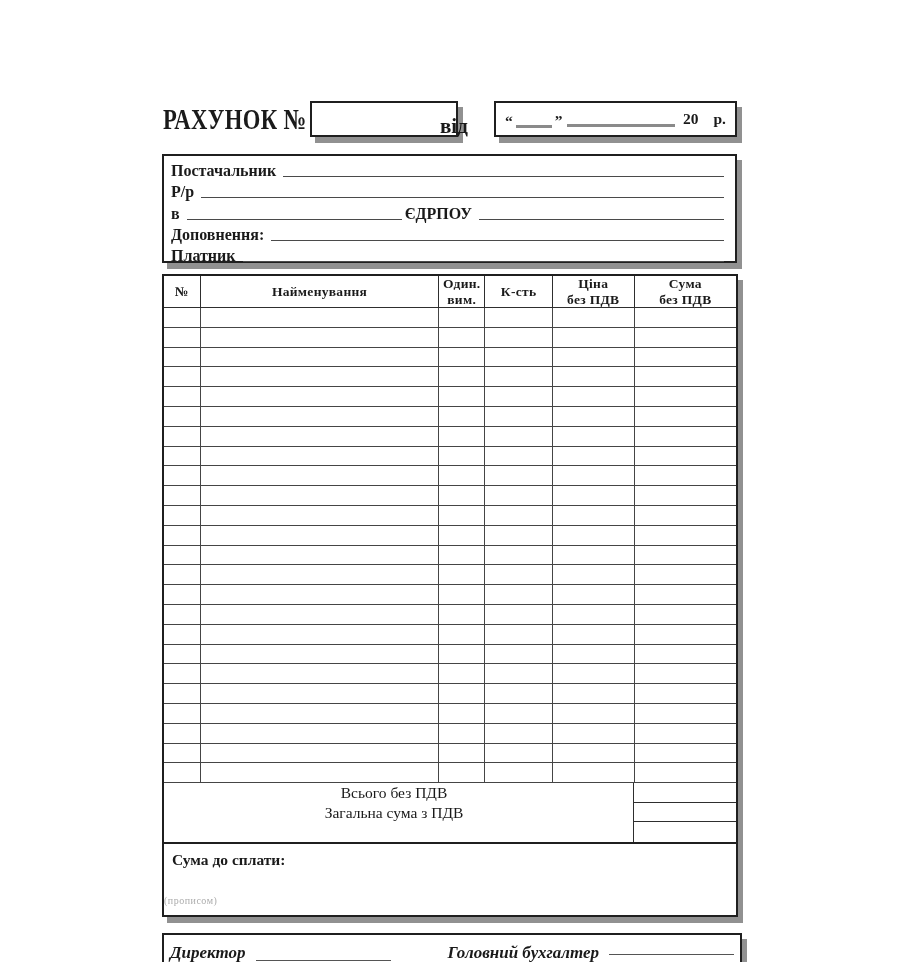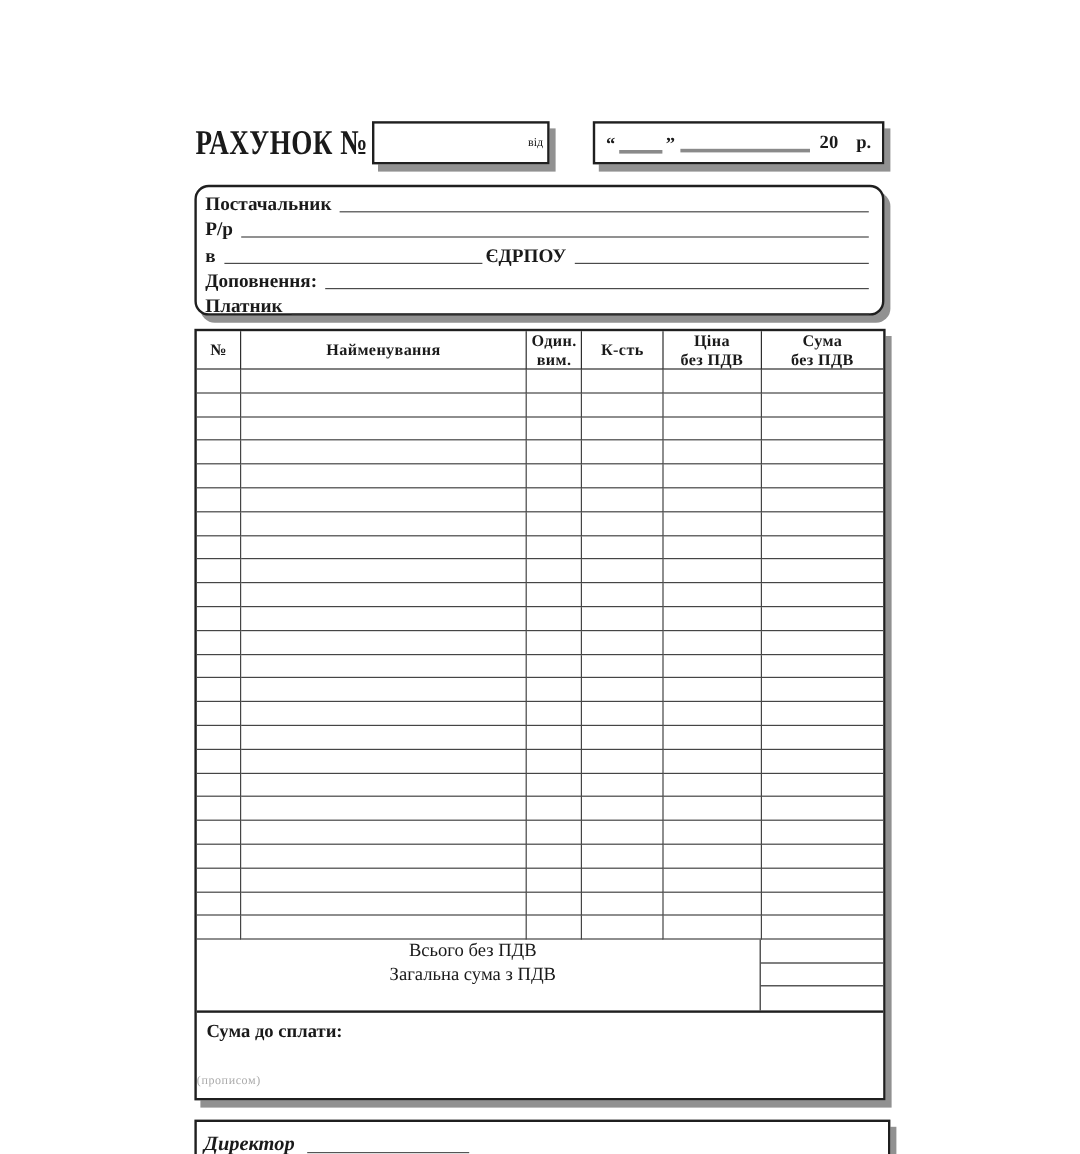--- a/index.html
+++ b/index.html
@@ -3,30 +3,30 @@
 <meta charset="utf-8">
 <style>
   html,body{margin:0;padding:0;background:#fff;}
   .page{position:relative;width:900px;height:962px;background:#ffffff;overflow:hidden;
         font-family:"Liberation Serif","DejaVu Serif",serif;color:#1a1a1a;margin-top:44px;}
   
   .title{position:absolute;left:163px;top:59px;font-size:29px;font-weight:bold;
          letter-spacing:.5px;transform:scaleX(.78);transform-origin:left top;white-space:nowrap;}
   .shadow-box{background:#fff;border:2px solid #1f1f1f;box-shadow:5px 6px 0 0 #919191;box-sizing:border-box;}
   .num-box{position:absolute;left:310px;top:57px;width:148px;height:36px;}
-  .vid{position:absolute;left:440px;top:70px;font-size:10px;font-weight:normal;}
+  .vid{position:absolute;left:440px;top:70px;font-size:21px;font-weight:bold;}
   .date-box{position:absolute;left:494px;top:57px;width:243px;height:36px;
             display:flex;align-items:flex-end;padding:4px 9px 7px 9px;font-size:15.5px;font-weight:bold;}
   .date-box .q{line-height:14px;}
   .uline{border-bottom:3px solid #8a8a8a;height:4px;margin-bottom:1px;}
   .u-short{width:36px;margin:0 3px;}
   .u-long{flex:1;margin:0 8px 1px 4px;}
   .yr-gap{width:15px;}
   
-  .sup-box{position:absolute;left:162px;top:110px;width:575px;height:109px;padding:3px 8px 0 7px;border-radius:12px;}
+  .sup-box{position:absolute;left:162px;top:110px;width:575px;height:109px;padding:3px 8px 0 7px;}
   .srow{display:flex;align-items:flex-end;height:21.2px;font-size:16px;font-weight:bold;}
   .fill{flex:1;border-bottom:1.2px solid #4a4a4a;margin:0 3px 3px 7px;height:2px;}
   .fill.mid{flex:0 0 215px;}
   
   .main-block{position:absolute;left:162px;top:230px;width:576px;border:2px solid #1f1f1f;
               box-shadow:5px 6px 0 0 #919191;background:#fff;box-sizing:border-box;}
   table.items{width:100%;border-collapse:collapse;table-layout:fixed;}
   table.items th{border:1px solid #2e2e2e;font-size:13.5px;font-weight:bold;line-height:1.12;
                  height:31px;text-align:center;padding:0;letter-spacing:.3px;}
   table.items td{border:1px solid #454545;height:18.8px;padding:0;}
@@ -342,20 +342,24 @@
 
     <div class="amount-due">
       <span class="lbl">Сума до сплати:</span>
       <span class="note">(прописом)</span>
     </div>
   </div>
 
   <div class="sig-box shadow-box">
     <span>Директор</span>
     <span class="sig-line dir"></span>
+    <span class="sig-group2">
+      <span>Головний бухгалтер</span>
+      <span class="sig-line acc"></span>
+    </span>
   </div>
 
   <div class="wm">
     <span class="wm-icon">
       <svg width="11" height="14" viewBox="0 0 11 14">
         <path d="M1 1 h9 v8 l-4.5 4 L1 9 Z" fill="#9a9a9a"></path>
         <path d="M2.5 3 h6 M2.5 5 h6 M3.5 7 h4" stroke="#5f5f5f" stroke-width="1"></path>
         <circle cx="3.7" cy="4" r="0.7" fill="#3f3f3f"></circle>
         <circle cx="7.3" cy="4" r="0.7" fill="#3f3f3f"></circle>
       </svg>

